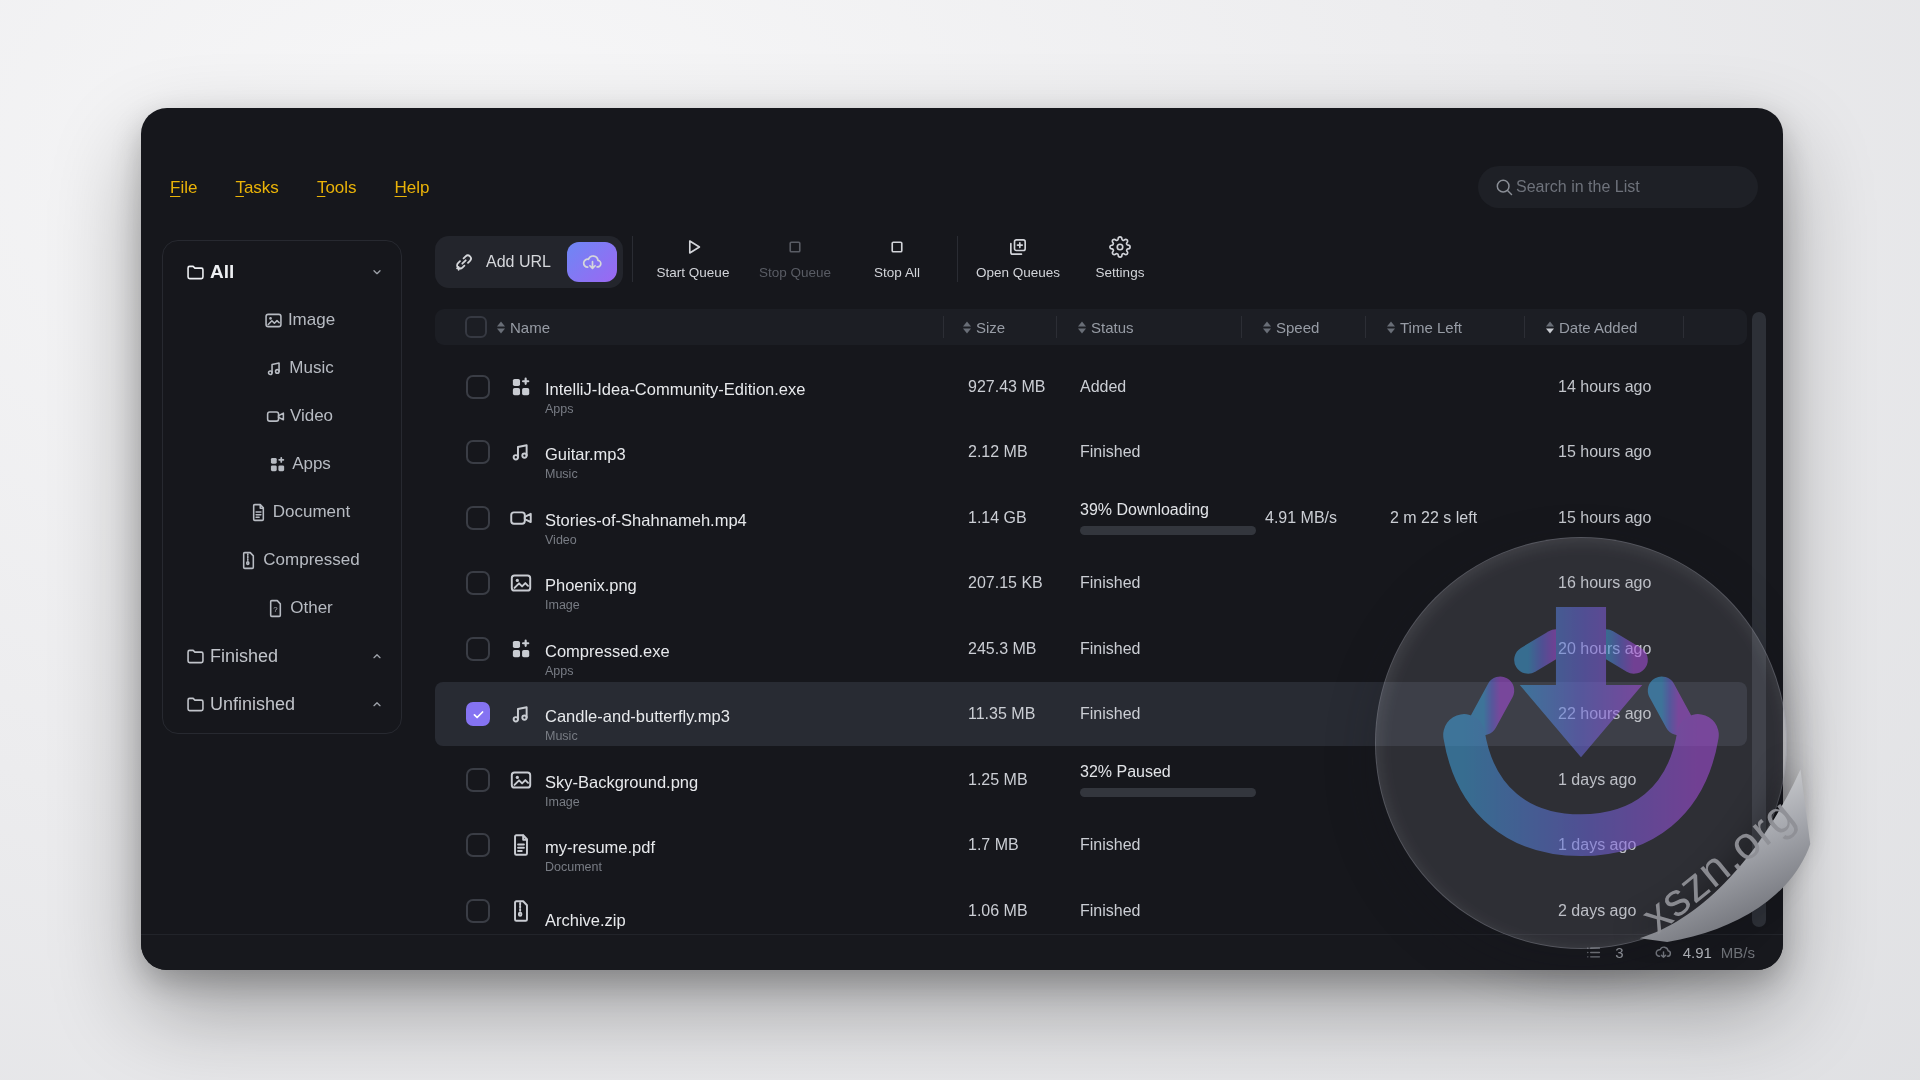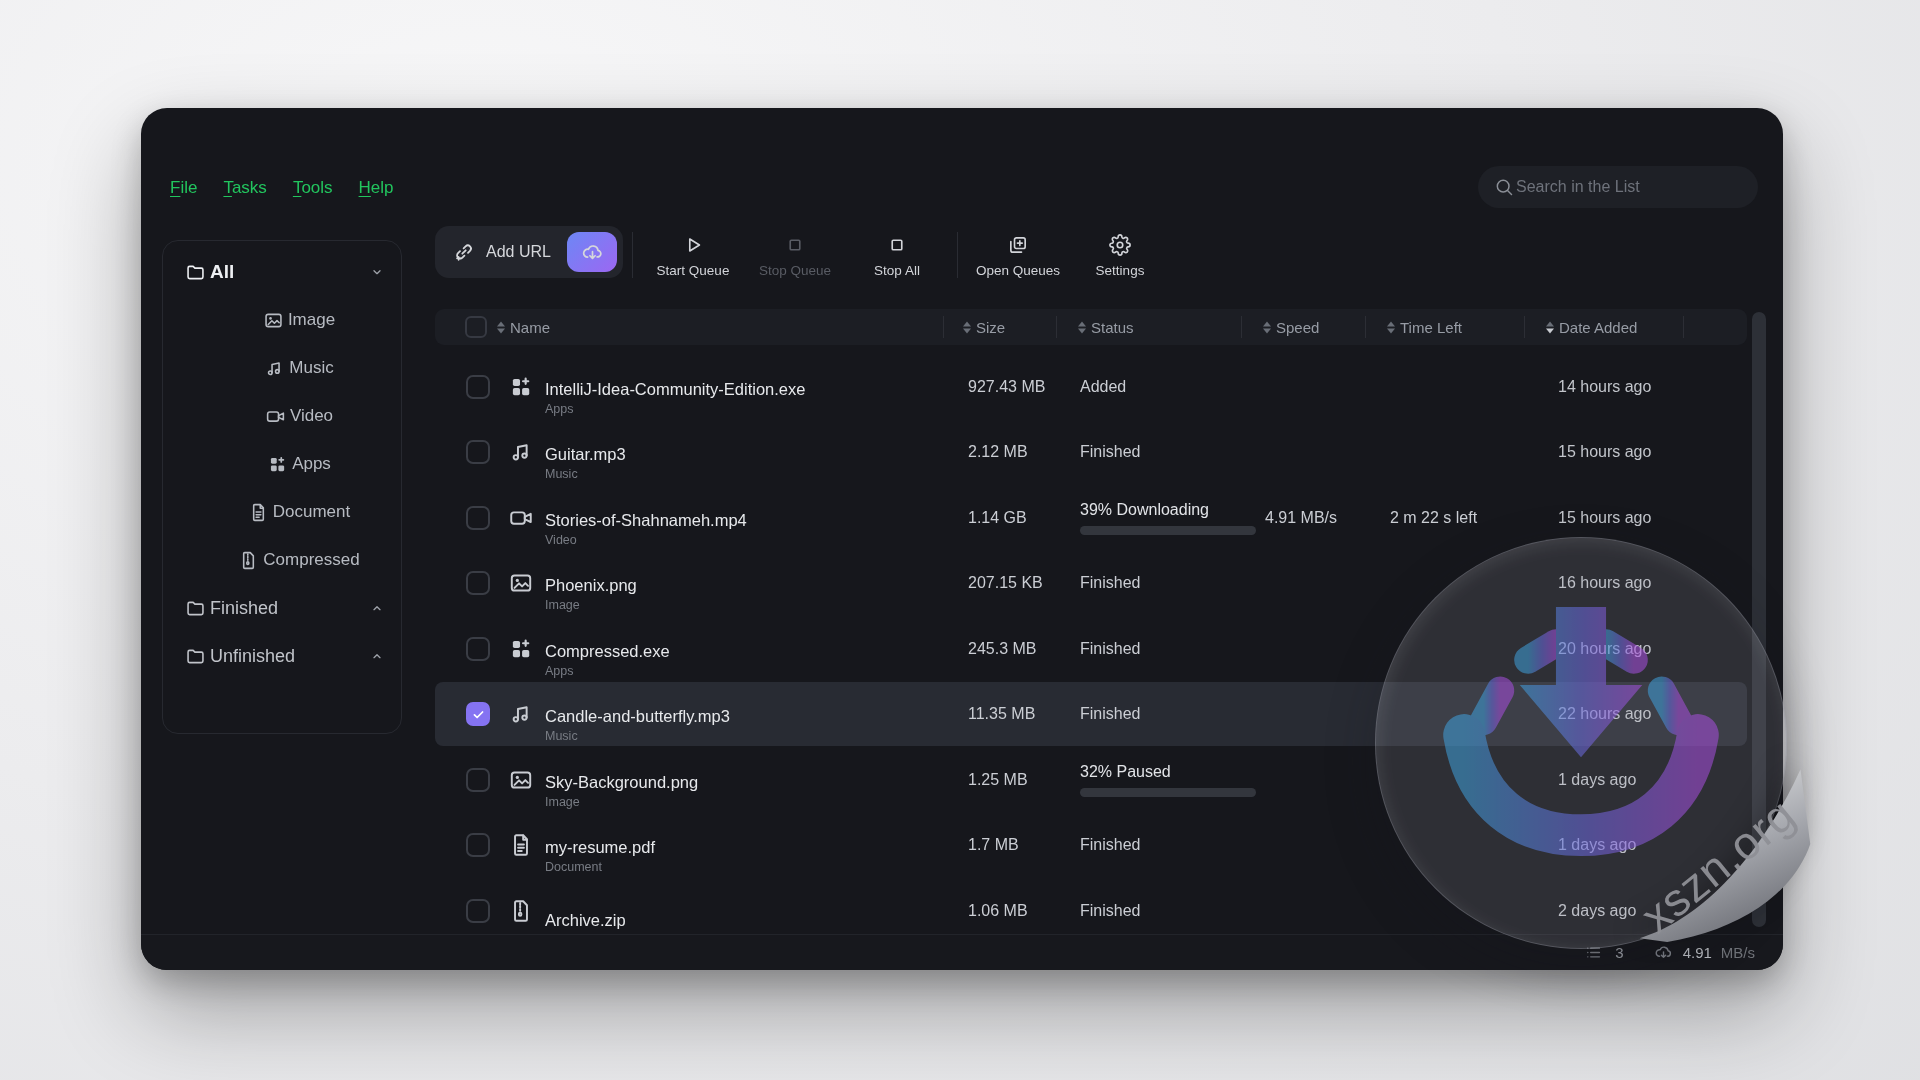--- a/index.html
+++ b/index.html
@@ -10,39 +10,39 @@
   .window{position:absolute;left:141px;top:108px;width:1642px;height:862px;background:#16171c;
     border-radius:26px;overflow:hidden;color:#cdd0d6;
     box-shadow:0 40px 90px rgba(0,0,0,.32), 0 12px 30px rgba(0,0,0,.22);}
   .titlebar{position:absolute;left:0;top:0;right:0;height:62px;display:flex;align-items:center;padding:0 26px 0 19px;}
   .applogo{width:32px;height:32px;flex:none;}
   .apptitle{margin-left:11px;font-size:17.5px;color:#c9ccd2;letter-spacing:.2px;}
   .wincontrols{margin-left:auto;display:flex;gap:56px;color:#b9bcc2;align-items:center;}
   .wc{width:20px;height:20px;cursor:pointer;}
   
   .menurow{position:absolute;left:0;top:62px;right:0;height:48px;}
-  .menus{position:absolute;left:29px;top:8px;display:flex;gap:26px;font-size:17px;color:#22c55e;}
+  .menus{position:absolute;left:29px;top:8px;display:flex;gap:38px;font-size:17px;color:#eab308;}
   .menuitem{display:inline-block;cursor:pointer;}
   .menuitem::first-letter{text-decoration:underline;text-underline-offset:3px;}
   .searchbox{position:absolute;right:25px;top:-4px;width:280px;height:42px;background:#1e2026;border-radius:21px;
     display:flex;align-items:center;padding:0 16px;box-sizing:border-box;}
   .searchbox .ic{width:20px;height:20px;color:#8a8e96;flex:none;}
   .searchbox input{flex:1;background:transparent;border:0;outline:0;color:#c5c8ce;font-size:16px;font-family:inherit;min-width:0;}
   .searchbox input::placeholder{color:#6e727b;}
   
   .sidebar{position:absolute;left:21px;top:132px;width:240px;height:494px;border:1px solid #272930;
     border-radius:16px;padding:7px 0;box-sizing:border-box;}
   .sbitem{height:48px;display:flex;align-items:center;padding:0 16px 0 22px;gap:4px;color:#b7bbc2;font-size:17px;cursor:pointer;justify-content:center;}
   .sbitem .sic{width:21px;height:21px;flex:none;}
   .sbitem .chev{width:16px;height:16px;margin-left:auto;color:#9da1a8;flex:none;}
   .sbitem.top{color:#eef0f3;font-weight:bold;font-size:19px;}
   .sbitem.cat{color:#c1c4ca;font-size:18px;}
   .sbitem.sub{padding-left:50px;}
   
-  .toolbar{position:absolute;left:294px;top:112px;height:58px;display:flex;align-items:flex-end;}
+  .toolbar{position:absolute;left:294px;top:128px;height:58px;display:flex;align-items:flex-start;}
   .addurl{width:188px;height:52px;background:#23252c;border-radius:14px;display:flex;align-items:center;
     padding:0 6px 0 17px;gap:10px;box-sizing:border-box;cursor:pointer;}
   .addurl .ic{width:24px;height:24px;color:#d5d7db;flex:none;}
   .addurl .albl{font-size:16px;color:#d5d7db;white-space:nowrap;}
   .gradbtn{margin-left:auto;width:50px;height:40px;border-radius:12px;flex:none;
     background:linear-gradient(135deg,var(--accent-start,#6d87f5),var(--accent-end,#9c67f2));
     display:flex;align-items:center;justify-content:center;color:#fff;cursor:pointer;}
   .gradbtn .ic{width:23px;height:23px;}
   .tdivider{width:1px;height:46px;background:#2a2c33;margin:0 9px;flex:none;}
   .tbtn{width:102px;display:flex;flex-direction:column;align-items:center;gap:7px;color:#d2d4d9;font-size:13.5px;cursor:pointer;white-space:nowrap;}
@@ -282,20 +282,26 @@
             <use href="#i-doc"></use>
           </svg>
         <span>Document</span>
       </div>
       <div class="sbitem sub">
         <svg class="ic sic">
             <use href="#i-zip"></use>
           </svg>
         <span>Compressed</span>
       </div>
+      <div class="sbitem sub">
+        <svg class="ic sic">
+            <use href="#i-fileq"></use>
+          </svg>
+        <span>Other</span>
+      </div>
       <div class="sbitem cat">
         <svg class="ic sic">
             <use href="#i-folder"></use>
           </svg>
         <span>Finished</span>
         <svg class="ic chev">
             <use href="#i-chevup"></use>
           </svg>
       </div>
       <div class="sbitem cat">

